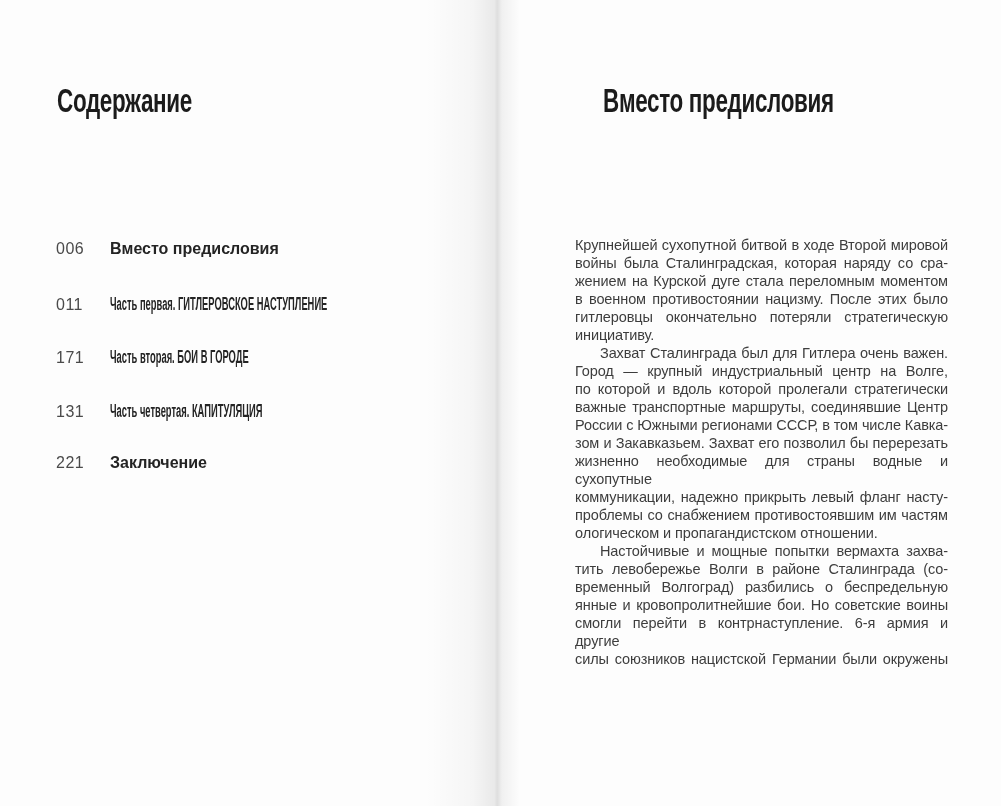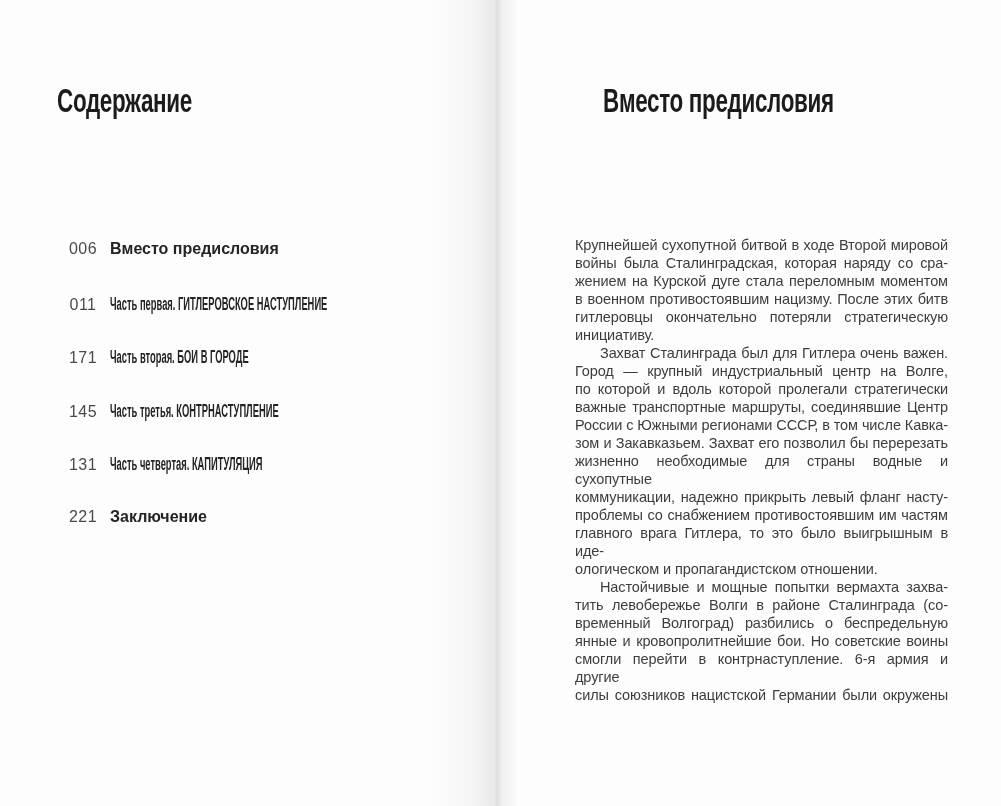--- a/index.html
+++ b/index.html
@@ -6,21 +6,21 @@
   body {
     width: 1001px; height: 806px;
     position: relative;
     overflow: hidden;
     background: #fdfdfd;
     font-family: "Liberation Sans", sans-serif;
   }
   .page {
     position: absolute; top: 0; height: 806px;
   }
-  .page-left  { left: 0; width: 497px; text-align: center; }
+  .page-left  { left: 0; width: 497px; }
   .page-right { left: 500px; width: 501px; }
   .gutter {
     position: absolute; top: 0; left: 425px; width: 95px; height: 806px;
     background: linear-gradient(to right,
       rgba(0,0,0,0.00) 0%,
       rgba(0,0,0,0.03) 50%,
       rgba(0,0,0,0.08) 73%,
       rgba(0,0,0,0.12) 76%,
       rgba(0,0,0,0.05) 81%,
       rgba(0,0,0,0.00) 100%);
@@ -103,57 +103,52 @@
       </div>
       <div class="toc-row">
         <span class="toc-num">011</span>
         <span class="toc-label cond">Часть первая. ГИТЛЕРОВСКОЕ НАСТУПЛЕНИЕ</span>
       </div>
       <div class="toc-row">
         <span class="toc-num">171</span>
         <span class="toc-label cond">Часть вторая. БОИ В ГОРОДЕ</span>
       </div>
       <div class="toc-row">
-        <span class="toc-num">145</span>
-        <span class="toc-label cond">Часть третья. КОНТРНАСТУПЛЕНИЕ</span>
-      </div>
-      <div class="toc-row">
         <span class="toc-num">131</span>
         <span class="toc-label cond">Часть четвертая. КАПИТУЛЯЦИЯ</span>
       </div>
       <div class="toc-row">
         <span class="toc-num">221</span>
         <span class="toc-label reg">Заключение</span>
       </div>
     </div>
 </div>
 
 <div class="page page-right">
   <div class="page-title title-right">Вместо предисловия</div>
   <div class="body-text">
 
   <div class="para">
         <div class="line">Крупнейшей сухопутной битвой в ходе Второй мировой</div>
         <div class="line">войны была Сталинградская, которая наряду со сра-</div>
         <div class="line">жением на Курской дуге стала переломным моментом</div>
-        <div class="line">в военном противостоявшим нацизму. После этих битв</div>
+        <div class="line">в военном противостоянии нацизму. После этих было</div>
         <div class="line">гитлеровцы окончательно потеряли стратегическую</div>
         <div class="line last">инициативу.</div>
       </div>
       <div class="para indent">
         <div class="line">Захват Сталинграда был для Гитлера очень важен.</div>
         <div class="line">Город — крупный индустриальный центр на Волге,</div>
         <div class="line">по которой и вдоль которой пролегали стратегически</div>
         <div class="line">важные транспортные маршруты, соединявшие Центр</div>
         <div class="line">России с Южными регионами СССР, в том числе Кавка-</div>
         <div class="line">зом и Закавказьем. Захват его позволил бы перерезать</div>
         <div class="line">жизненно необходимые для страны водные и сухопутные</div>
         <div class="line">коммуникации, надежно прикрыть левый фланг насту-</div>
         <div class="line">проблемы со снабжением противостоявшим им частям</div>
-        <div class="line">главного врага Гитлера, то это было выигрышным в иде-</div>
         <div class="line last">ологическом и пропагандистском отношении.</div>
       </div>
       <div class="para indent">
         <div class="line">Настойчивые и мощные попытки вермахта захва-</div>
         <div class="line">тить левобережье Волги в районе Сталинграда (со-</div>
         <div class="line">временный Волгоград) разбились о беспредельную</div>
         <div class="line">янные и кровопролитнейшие бои. Но советские воины</div>
         <div class="line">смогли перейти в контрнаступление. 6-я армия и другие</div>
         <div class="line">силы союзников нацистской Германии были окружены</div>
       </div>

